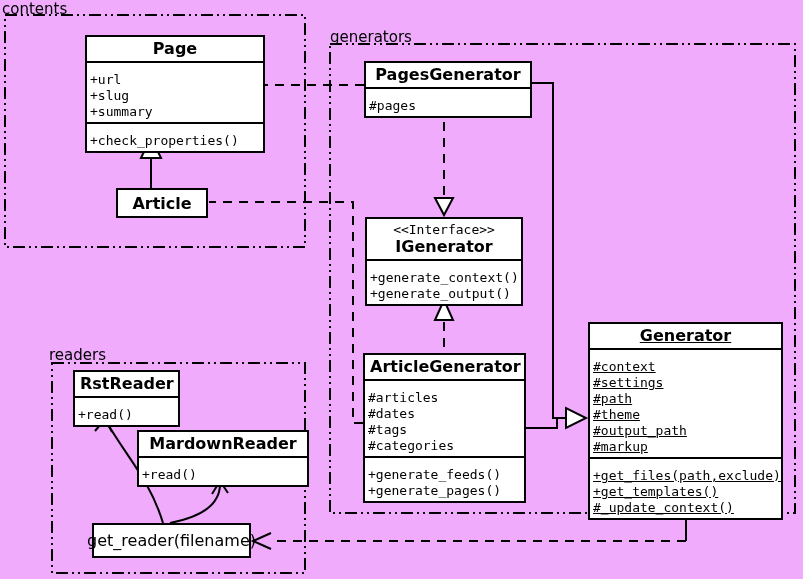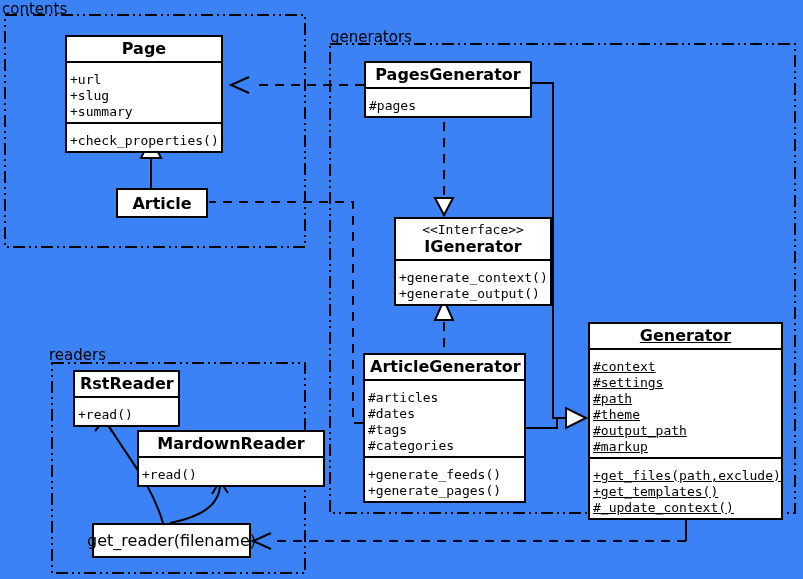--- a/index.html
+++ b/index.html
@@ -4,21 +4,21 @@
 <style>
   html, body {
     margin: 0;
     padding: 0;
     background: #ffffff;
   }
   #diagram {
     position: relative;
     width: 803px;
     height: 579px;
-    background: #3b82f6;
+    background: #f0abfc;
     font-family: "DejaVu Sans", sans-serif;
     color: #000000;
     overflow: hidden;
   }
   #connector-layer {
     position: absolute;
     left: 0; top: 0;
     width: 803px; height: 579px;
   }
   .pkg-label {
@@ -132,21 +132,21 @@
     <g>
       <path d="M170 523 C196 518 220 507 220 484"></path>
       <path d="M212 494 L220 481 L228 493"></path>
     </g>
   </svg>
 
   <div class="pkg-label" style="left:2px; top:0px;">contents</div>
   <div class="pkg-label" style="left:330px; top:28px;">generators</div>
   <div class="pkg-label" style="left:49px; top:346px;">readers</div>
 
-  <div class="uml-class" style="left:65px; top:35px; width:158px;">
+  <div class="uml-class" style="left:85px; top:35px; width:180px;">
     <div class="uml-title">Page</div>
     <div class="uml-sec">
       <div class="uml-member">+url</div>
       <div class="uml-member">+slug</div>
       <div class="uml-member">+summary</div>
     </div>
     <div class="uml-sec">
       <div class="uml-member">+check_properties()</div>
     </div>
   </div>
@@ -155,21 +155,21 @@
     <div class="uml-title" style="padding:0;">Article</div>
   </div>
 
   <div class="uml-class" style="left:364px; top:61px; width:168px;">
     <div class="uml-title">PagesGenerator</div>
     <div class="uml-sec">
       <div class="uml-member">#pages</div>
     </div>
   </div>
 
-  <div class="uml-class" style="left:365px; top:217px; width:158px;margin-left:29px;">
+  <div class="uml-class" style="left:365px; top:217px; width:158px;">
     <div class="uml-stereotype">&lt;&lt;Interface&gt;&gt;</div>
     <div class="uml-title" style="padding-top:0;">IGenerator</div>
     <div class="uml-sec">
       <div class="uml-member">+generate_context()</div>
       <div class="uml-member">+generate_output()</div>
     </div>
   </div>
 
   <div class="uml-class" style="left:363px; top:353px; width:163px;">
     <div class="uml-title">ArticleGenerator</div>
@@ -202,21 +202,21 @@
     </div>
   </div>
 
   <div class="uml-class" style="left:73px; top:370px; width:107px;">
     <div class="uml-title">RstReader</div>
     <div class="uml-sec">
       <div class="uml-member">+read()</div>
     </div>
   </div>
 
-  <div class="uml-class" style="left:137px; top:430px; width:188px;">
+  <div class="uml-class" style="left:137px; top:430px; width:172px;">
     <div class="uml-title">MardownReader</div>
     <div class="uml-sec">
       <div class="uml-member">+read()</div>
     </div>
   </div>
 
   <div class="plain-box" style="left:92px; top:523px; width:159px; height:35px;">
     <span>get_reader(filename)</span>
   </div>
 

